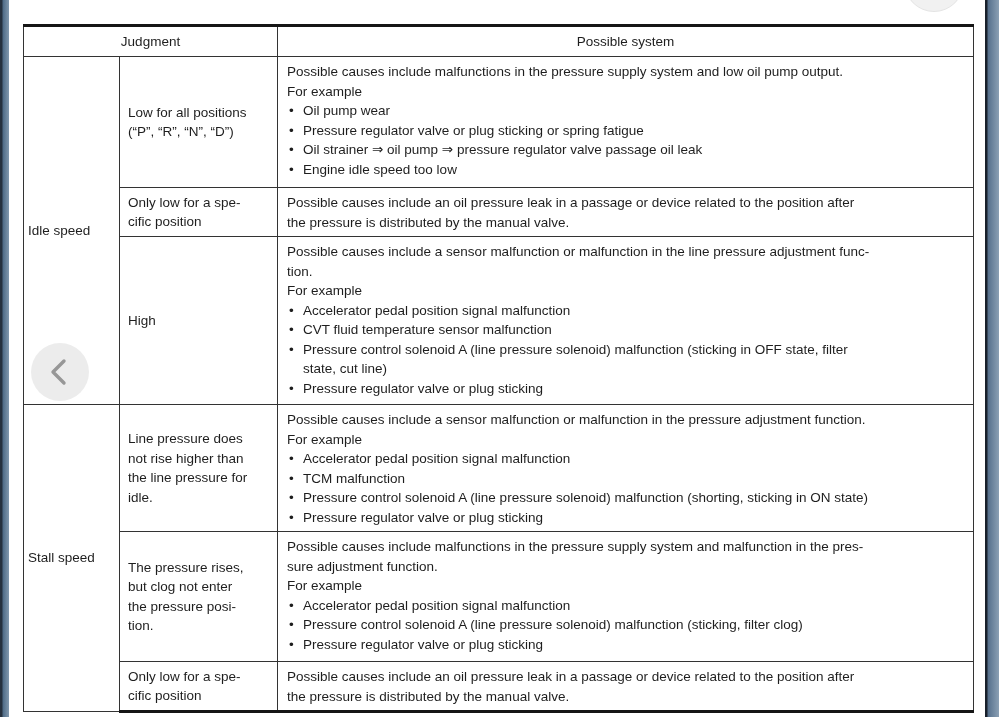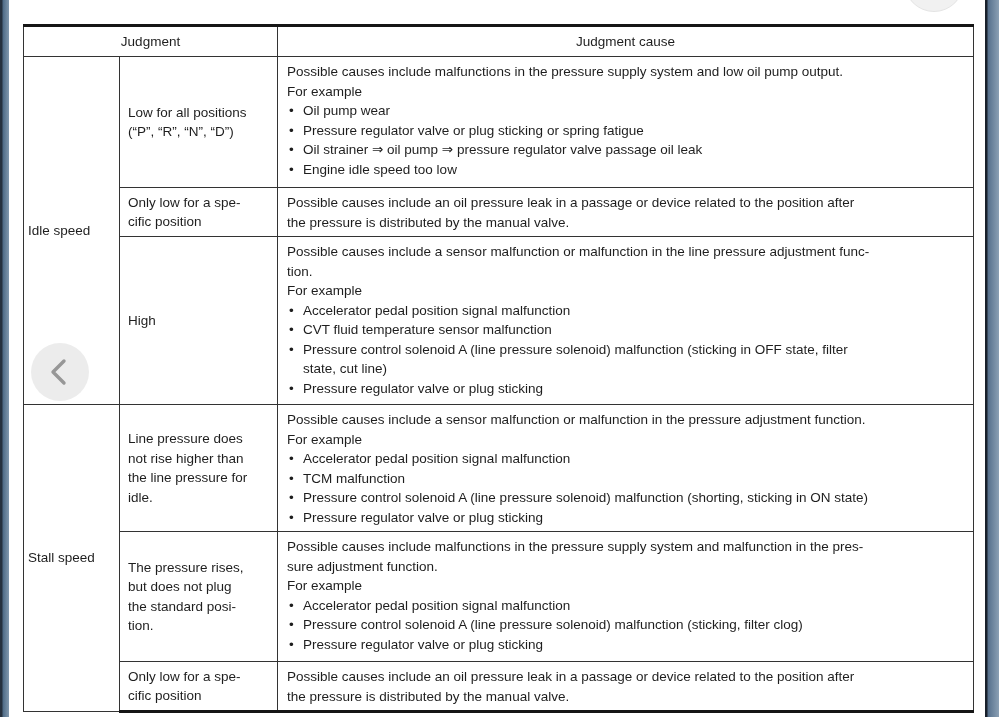--- a/index.html
+++ b/index.html
@@ -97,21 +97,21 @@
 
   <table class="diag">
     <colgroup>
         <col class="c1">
         <col class="c2">
         <col class="c3">
       </colgroup>
     <tbody>
         <tr class="hdr">
       <th colspan="2">Judgment</th>
-      <th>Judgment cause</th>
+      <th>Possible system</th>
     </tr>
 
     <tr class="r1">
       <td class="group" rowspan="3">
         <div>Idle speed</div>
       </td>
       <td class="judg">
         <div>
               <div>Low for all positions</div>
               <div>(“P”, “R”, “N”, “D”)</div>
@@ -245,22 +245,22 @@
                 <div>Pressure regulator valve or plug sticking</div>
               </div>
         </div>
       </td>
     </tr>
 
     <tr class="r5">
       <td class="judg">
         <div>
               <div>The pressure rises,</div>
-              <div>but does not plug</div>
-              <div>the standard posi-</div>
+              <div>but clog not enter</div>
+              <div>the pressure posi-</div>
               <div>tion.</div>
             </div>
       </td>
       <td class="cause">
         <div class="para">
               <div>Possible causes include malfunctions in the pressure supply system and malfunction in the pres-</div>
               <div>sure adjustment function.</div>
               <div>For example</div>
             </div>
         <div class="li">

